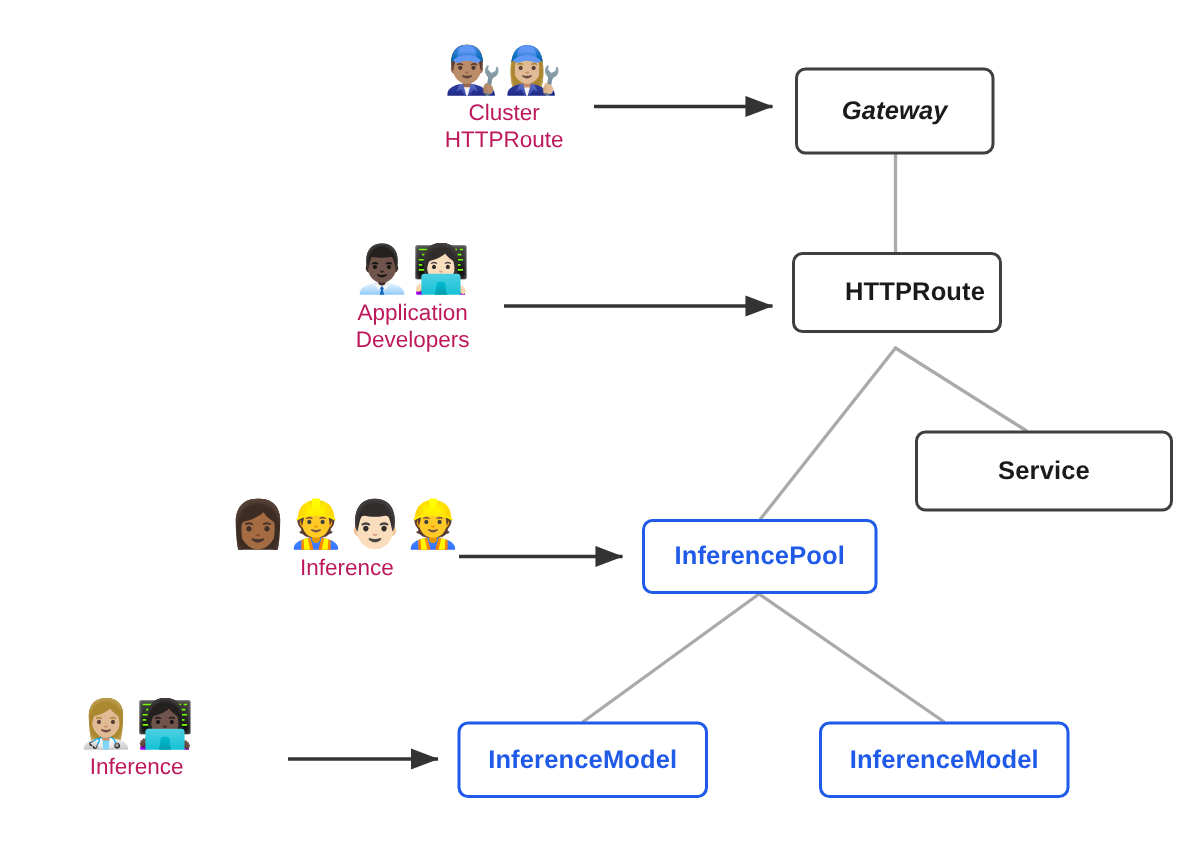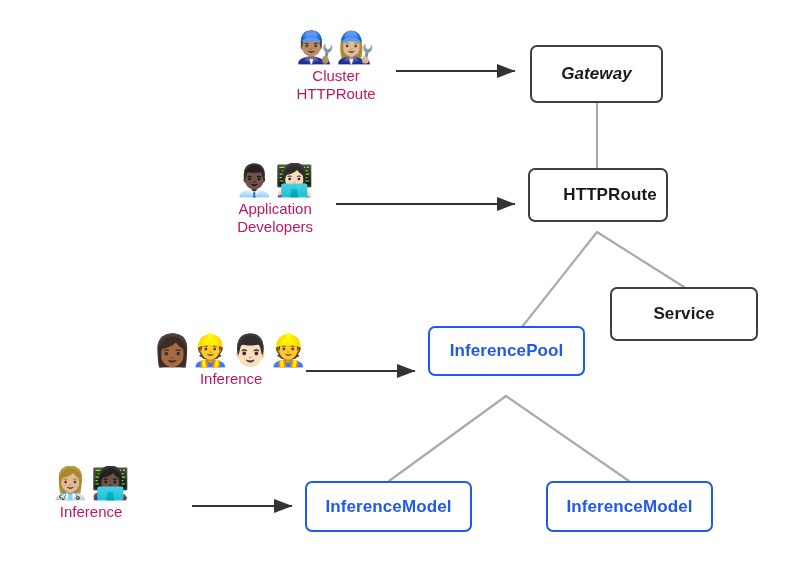--- a/index.html
+++ b/index.html
@@ -98,24 +98,24 @@
       </g>
   </svg>
 
   <div id="node-group">
       <div class="node node-core" style="left: 530px; top: 45px; width: 133px; height: 58px; font-style: italic;">
         <span>Gateway</span>
       </div>
       <div class="node node-core" style="left: 528px; top: 168px; width: 140px; height: 54px; padding-left: 24px;">
         <span>HTTPRoute</span>
       </div>
-      <div class="node node-core" style="left: 610px; top: 287px; width: 148px; height: 54px;">
+      <div class="node node-core" style="left: 610px; top: 287px; width: 172px; height: 54px;">
         <span>Service</span>
       </div>
-      <div class="node node-inference" style="left: 428px; top: 326px; width: 157px; height: 50px;">
+      <div class="node node-inference" style="left: 428px; top: 346px; width: 157px; height: 50px;">
         <span>InferencePool</span>
       </div>
       <div class="node node-inference" style="left: 305px; top: 481px; width: 167px; height: 51px;">
         <span>InferenceModel</span>
       </div>
       <div class="node node-inference" style="left: 546px; top: 481px; width: 167px; height: 51px;">
         <span>InferenceModel</span>
       </div>
     </div>
   <div id="persona-group">

